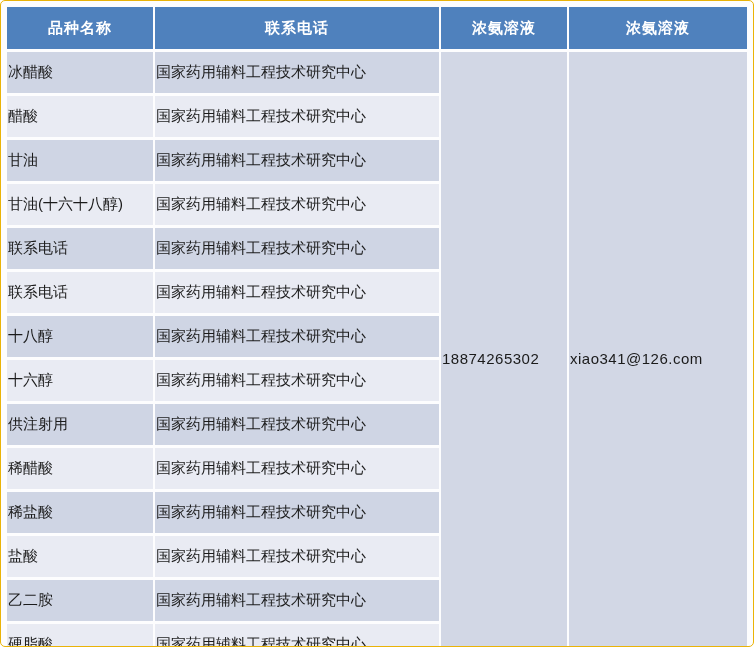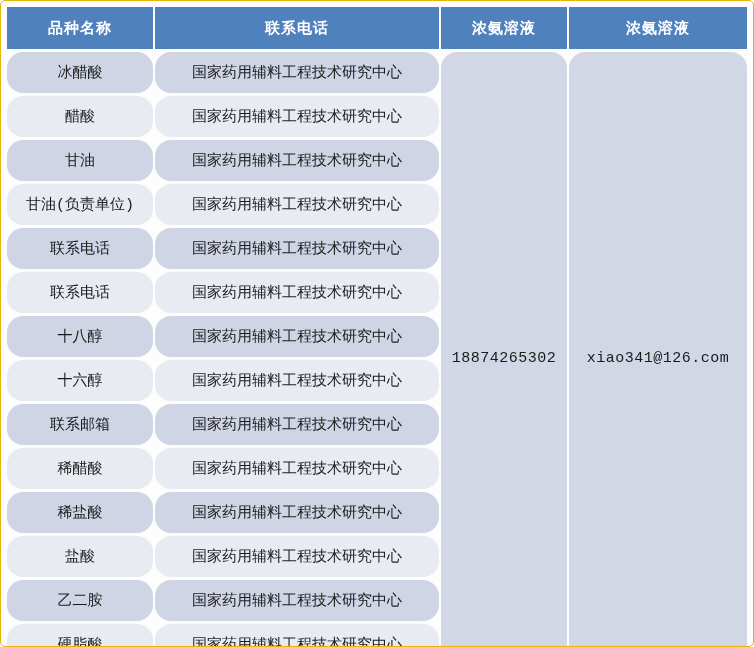--- a/index.html
+++ b/index.html
@@ -30,28 +30,27 @@
     color: #ffffff;
     font-size: 15px;
     font-weight: bold;
     height: 40px;
     text-align: center;
     vertical-align: middle;
     letter-spacing: 1px;
   }
   tbody td {
     height: 39px;
-    text-align: center;
+    text-align: left;
     vertical-align: middle;
     font-size: 15px;
     color: #1b1b1b;
-    font-family: Liberation Mono, monospace;
+    font-family: Liberation Sans, sans-serif;
     overflow: hidden;
     white-space: nowrap;
-    border-radius: 16px;
   }
   tbody tr:nth-child(odd) td.band { background: #cfd5e4; }
   tbody tr:nth-child(even) td.band { background: #e9ebf3; }
   td.merged {
     background: #d2d7e5;
     font-size: 15px;
     letter-spacing: 0.5px;
   }
 </style>
 </head>
@@ -82,41 +81,41 @@
       </tr>
       <tr>
         <td class="band">醋酸</td>
         <td class="band">国家药用辅料工程技术研究中心</td>
       </tr>
       <tr>
         <td class="band">甘油</td>
         <td class="band">国家药用辅料工程技术研究中心</td>
       </tr>
       <tr>
-        <td class="band">甘油(负责单位)</td>
+        <td class="band">甘油(十六十八醇)</td>
         <td class="band">国家药用辅料工程技术研究中心</td>
       </tr>
       <tr>
         <td class="band">联系电话</td>
         <td class="band">国家药用辅料工程技术研究中心</td>
       </tr>
       <tr>
         <td class="band">联系电话</td>
         <td class="band">国家药用辅料工程技术研究中心</td>
       </tr>
       <tr>
         <td class="band">十八醇</td>
         <td class="band">国家药用辅料工程技术研究中心</td>
       </tr>
       <tr>
         <td class="band">十六醇</td>
         <td class="band">国家药用辅料工程技术研究中心</td>
       </tr>
       <tr>
-        <td class="band">联系邮箱</td>
+        <td class="band">供注射用</td>
         <td class="band">国家药用辅料工程技术研究中心</td>
       </tr>
       <tr>
         <td class="band">稀醋酸</td>
         <td class="band">国家药用辅料工程技术研究中心</td>
       </tr>
       <tr>
         <td class="band">稀盐酸</td>
         <td class="band">国家药用辅料工程技术研究中心</td>
       </tr>

